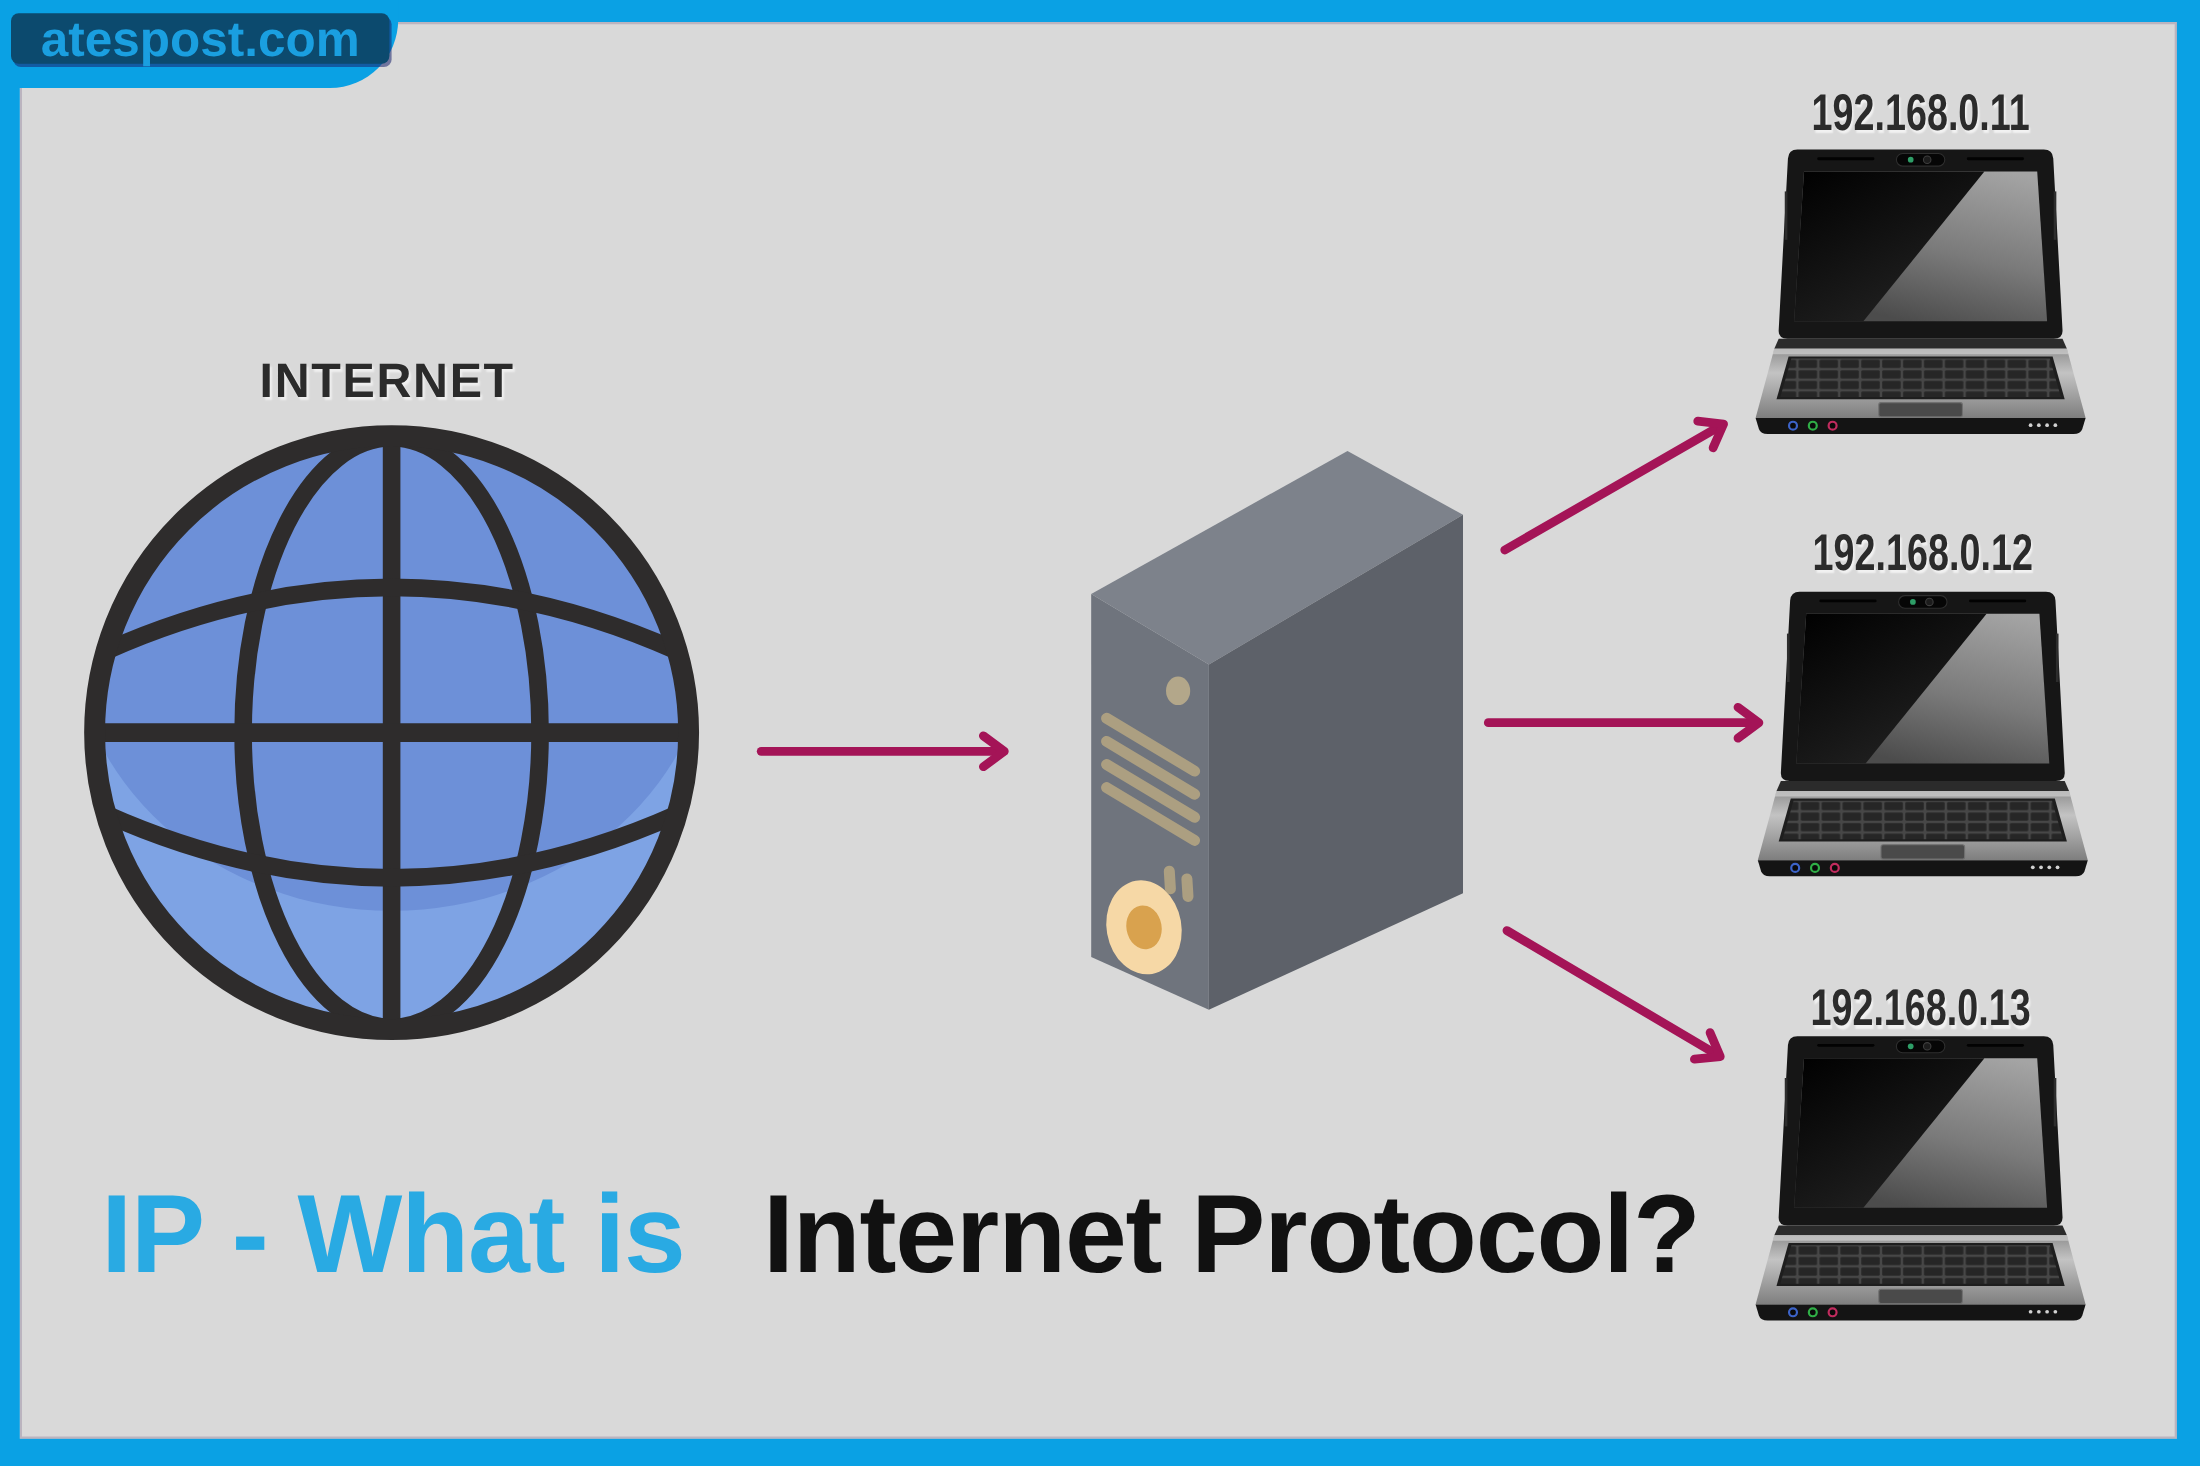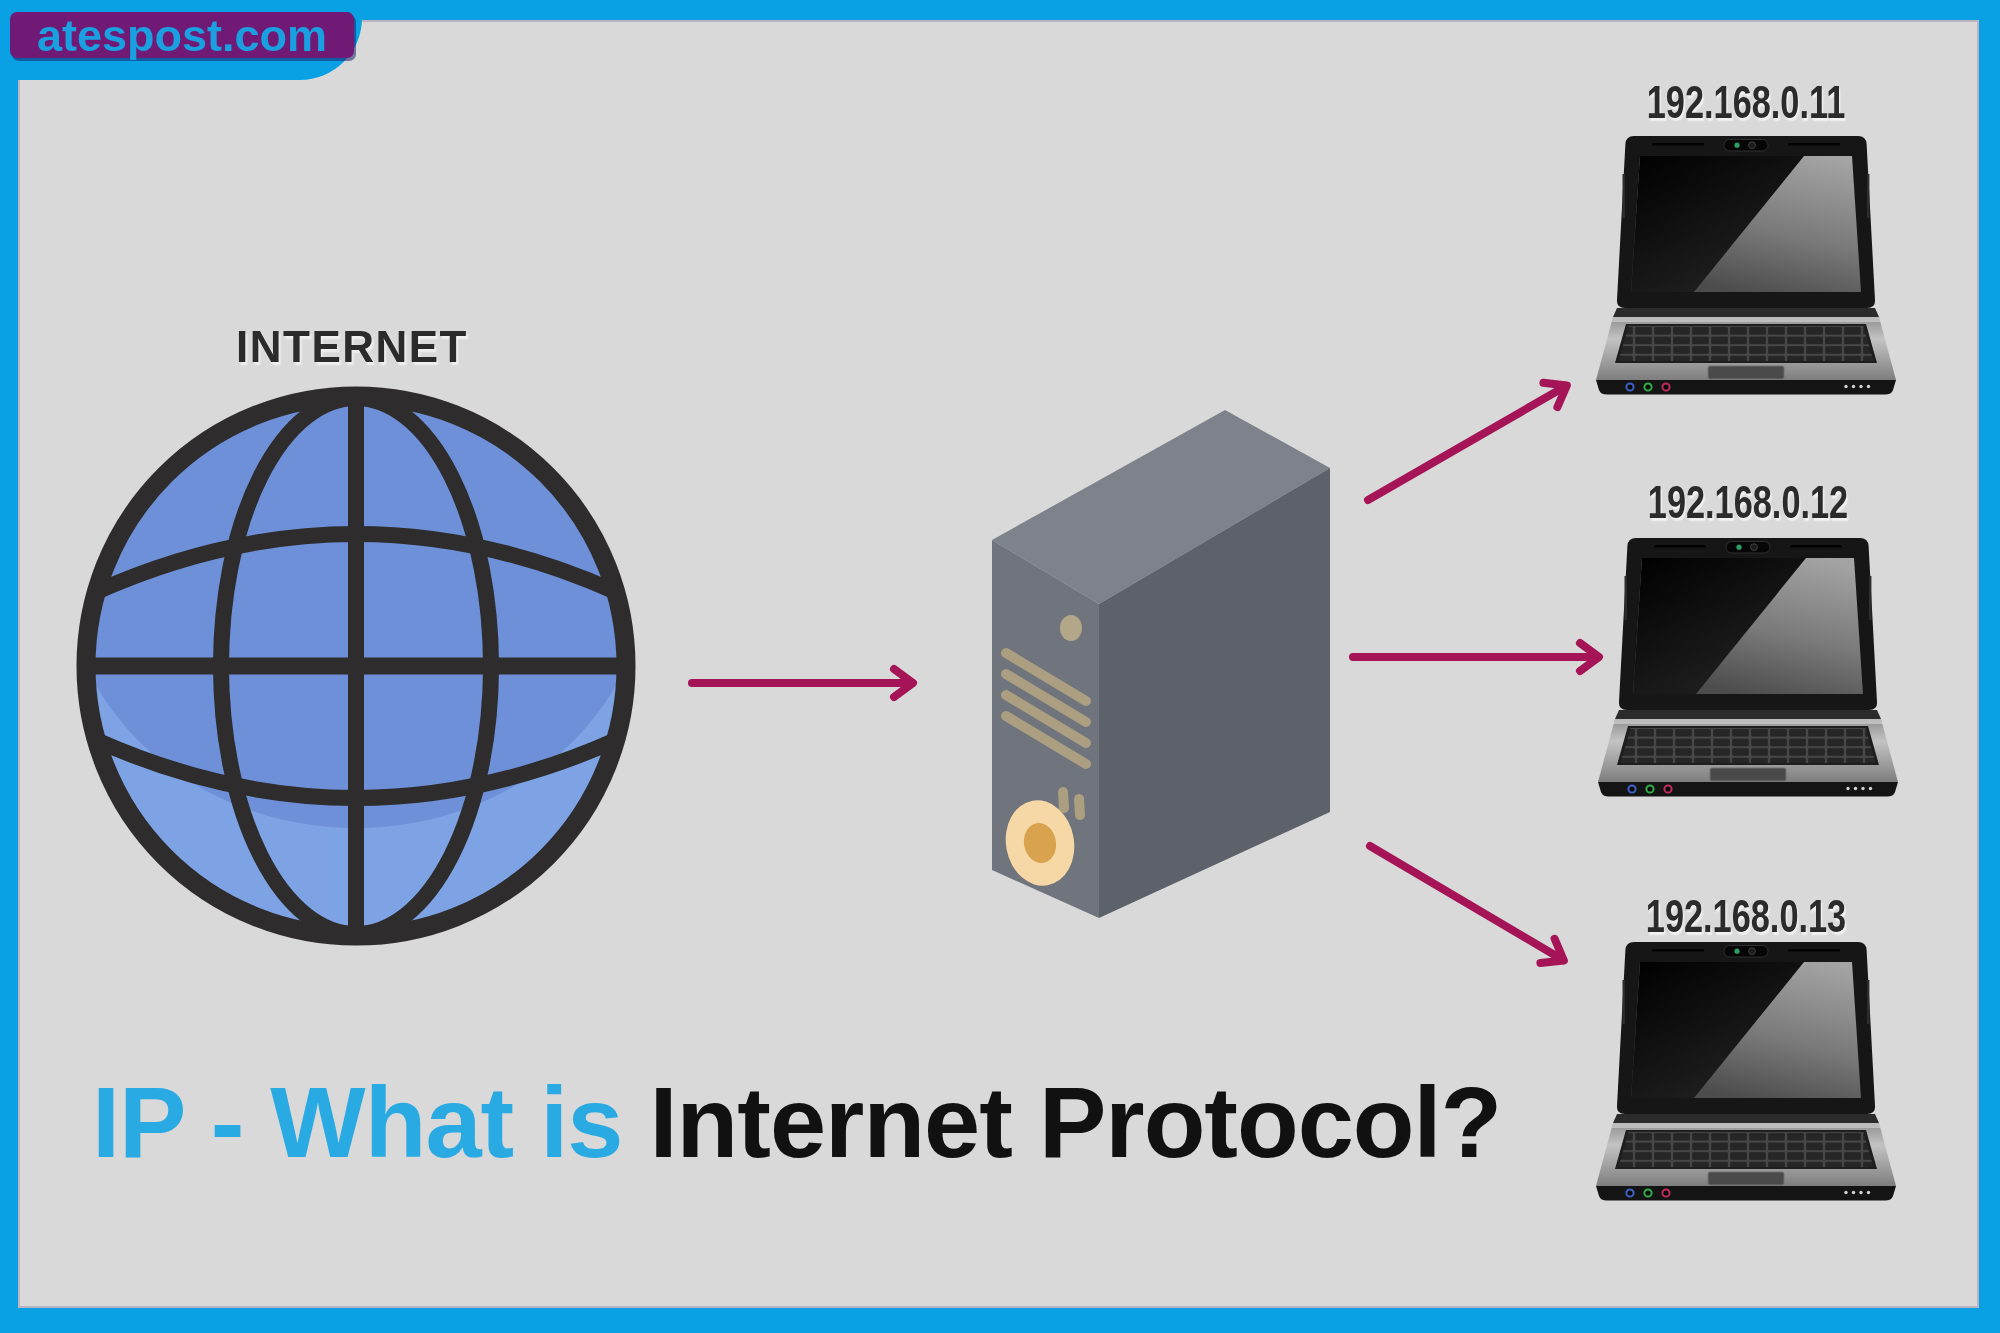--- a/index.html
+++ b/index.html
@@ -15,21 +15,21 @@
   }
   .gfx{position:absolute;left:0;top:0;width:2000px;height:1333px;}
   
   .badge-wrap{
     position:absolute;left:0;top:0;width:362px;height:80px;
     background:var(--frame,#0aa1e4);
     border-bottom-right-radius:62px;
   }
   .badge-box{
     position:absolute;left:10px;top:12px;width:344px;height:46px;
-    background:#701a75;border-radius:7px;
+    background:#0c4a6e;border-radius:7px;
     box-shadow:2px 3px 0 rgba(25,35,110,.55);
     display:flex;align-items:center;justify-content:center;
   }
   .badge-text{
     font-size:45px;font-weight:bold;color:var(--badge-text,#1a9fe0);
     letter-spacing:0px;white-space:nowrap;line-height:1;
   }
   
   .internet-label{
     position:absolute;left:202px;top:322px;width:300px;text-align:center;
@@ -45,21 +45,21 @@
     white-space:nowrap;line-height:1;
   }
   .ip-1{left:1596px;top:78px;}
   .ip-2{left:1598px;top:478px;}
   .ip-3{left:1596px;top:892px;}
   .title{
     position:absolute;left:92px;top:1072px;white-space:nowrap;
     font-size:101px;font-weight:bold;line-height:1;letter-spacing:-1px;
   }
   .title .hl{color:var(--title-accent,#29aae3);}
-  .title .dk{color:var(--title-dark,#111);}
+  .title .dk{color:var(--title-dark,#111);margin-left:44px;}
 </style>
 </head>
 <body>
 
 <div class="stage">
   <div class="canvas"></div>
 
   <svg class="gfx" viewBox="0 0 2000 1333">
     <defs>
       <linearGradient id="scr" x1="0.85" y1="0" x2="0.45" y2="1">

